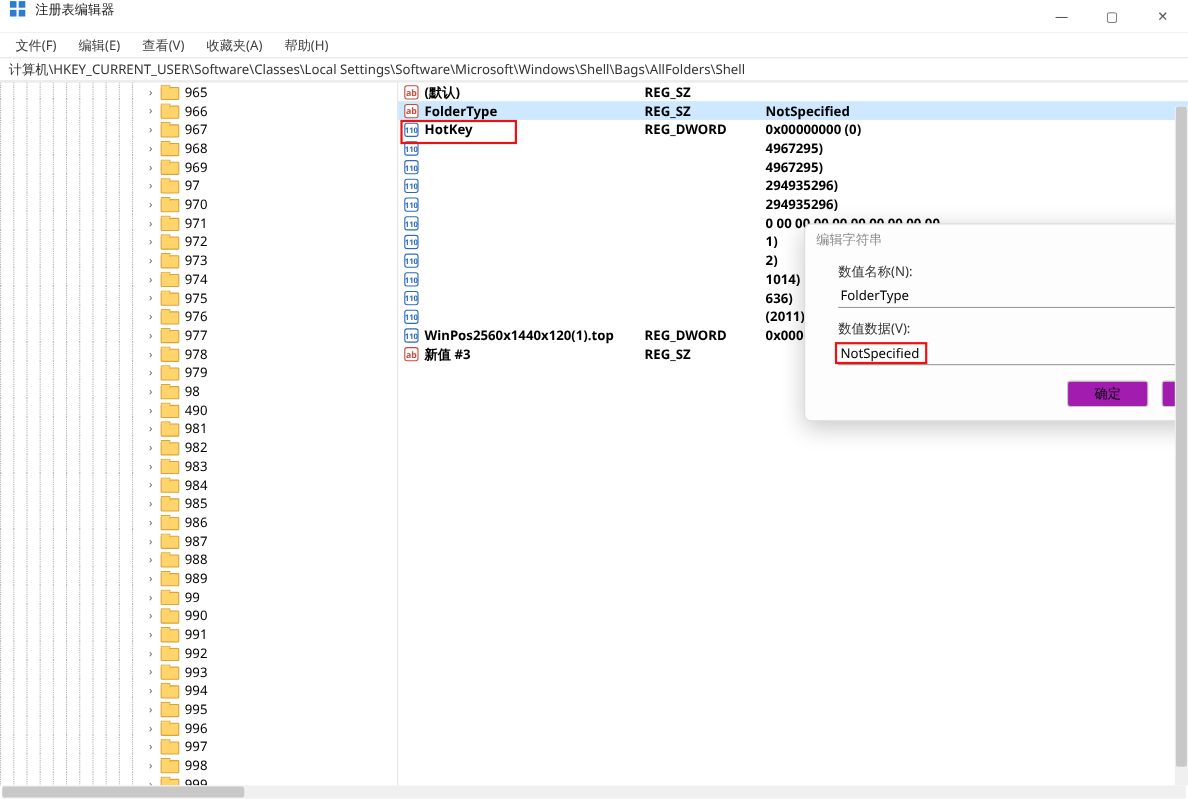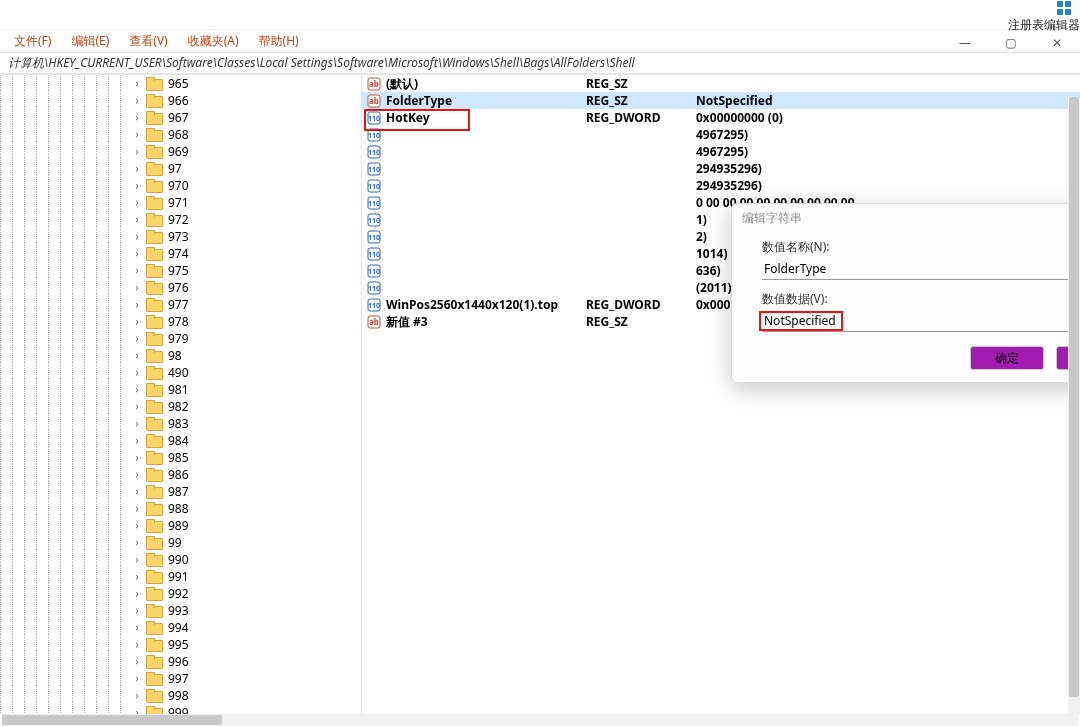--- a/index.html
+++ b/index.html
@@ -1,24 +1,24 @@
 <!DOCTYPE html>
 <html><head>
 <meta charset="utf-8">
 <style>
   * { box-sizing: border-box; }
   html, body { margin:0; padding:0; width:1080px; height:726px; font-family: "Segoe UI", system-ui, -apple-system, sans-serif; font-size:12px; color:#000; background:#fff; overflow:hidden; }
-  .titlebar { height:30px; display:flex; align-items:flex-end; background:#fff; border-bottom:1px solid #f0f0f0;flex-direction:column; }
+  .titlebar { height:30px; display:flex; align-items:flex-start; background:#fff; border-bottom:1px solid #f0f0f0; }
   .titlebar .app-icon { width:16px; height:16px; margin:0 8px; display:flex; align-items:center; justify-content:center; }
   .titlebar .title { flex:1; color:#222; }
   .win-btns { display:flex; height:100%; }
   .win-btn { width:46px; display:flex; align-items:center; justify-content:center; color:#555; }
   .menubar { height:22px; display:flex; align-items:center; padding:0 6px; gap:4px; }
-  .menubar .mi { padding:2px 8px; color:#c2410c; }
-  .addrbar { height:22px; display:flex; align-items:center; border-top:1px solid #e5e5e5; border-bottom:1px solid #e5e5e5; padding:0 8px; color:#333;font-style:italic; }
+  .menubar .mi { padding:2px 8px; color:#404040; }
+  .addrbar { height:22px; display:flex; align-items:center; border-top:1px solid #e5e5e5; border-bottom:1px solid #e5e5e5; padding:0 8px; color:#333; }
   .main { height:calc(100% - 30px - 22px - 22px - 12px); display:flex; border-top:1px solid #e5e5e5; }
   .tree { width:362px; border-right:1px solid #e5e5e5; position:relative; overflow:hidden; }
   .tree-inner { position:absolute; left:0; top:0; right:0; height:100%; }
   .tnode { display:flex; align-items:center; height:17px; line-height:17px; white-space:nowrap; }
   .tnode .chev { width:10px; text-align:center; color:#6a6a6a; font-size:10px; }
   .tnode .fld { width:16px; height:13px; margin:0 4px; position:relative; }
   .fld::before { content:""; position:absolute; left:0; top:2px; width:15px; height:10px; background:#ffd46a; border:1px solid #d9a43a; border-radius:1px; }
   .fld::after { content:""; position:absolute; left:0; top:0; width:7px; height:3px; background:#ffd46a; border:1px solid #d9a43a; border-bottom:none; border-radius:1px 1px 0 0; }
   .tnode .lbl { padding:0 2px; }
   .pipes { display:inline-block; }

